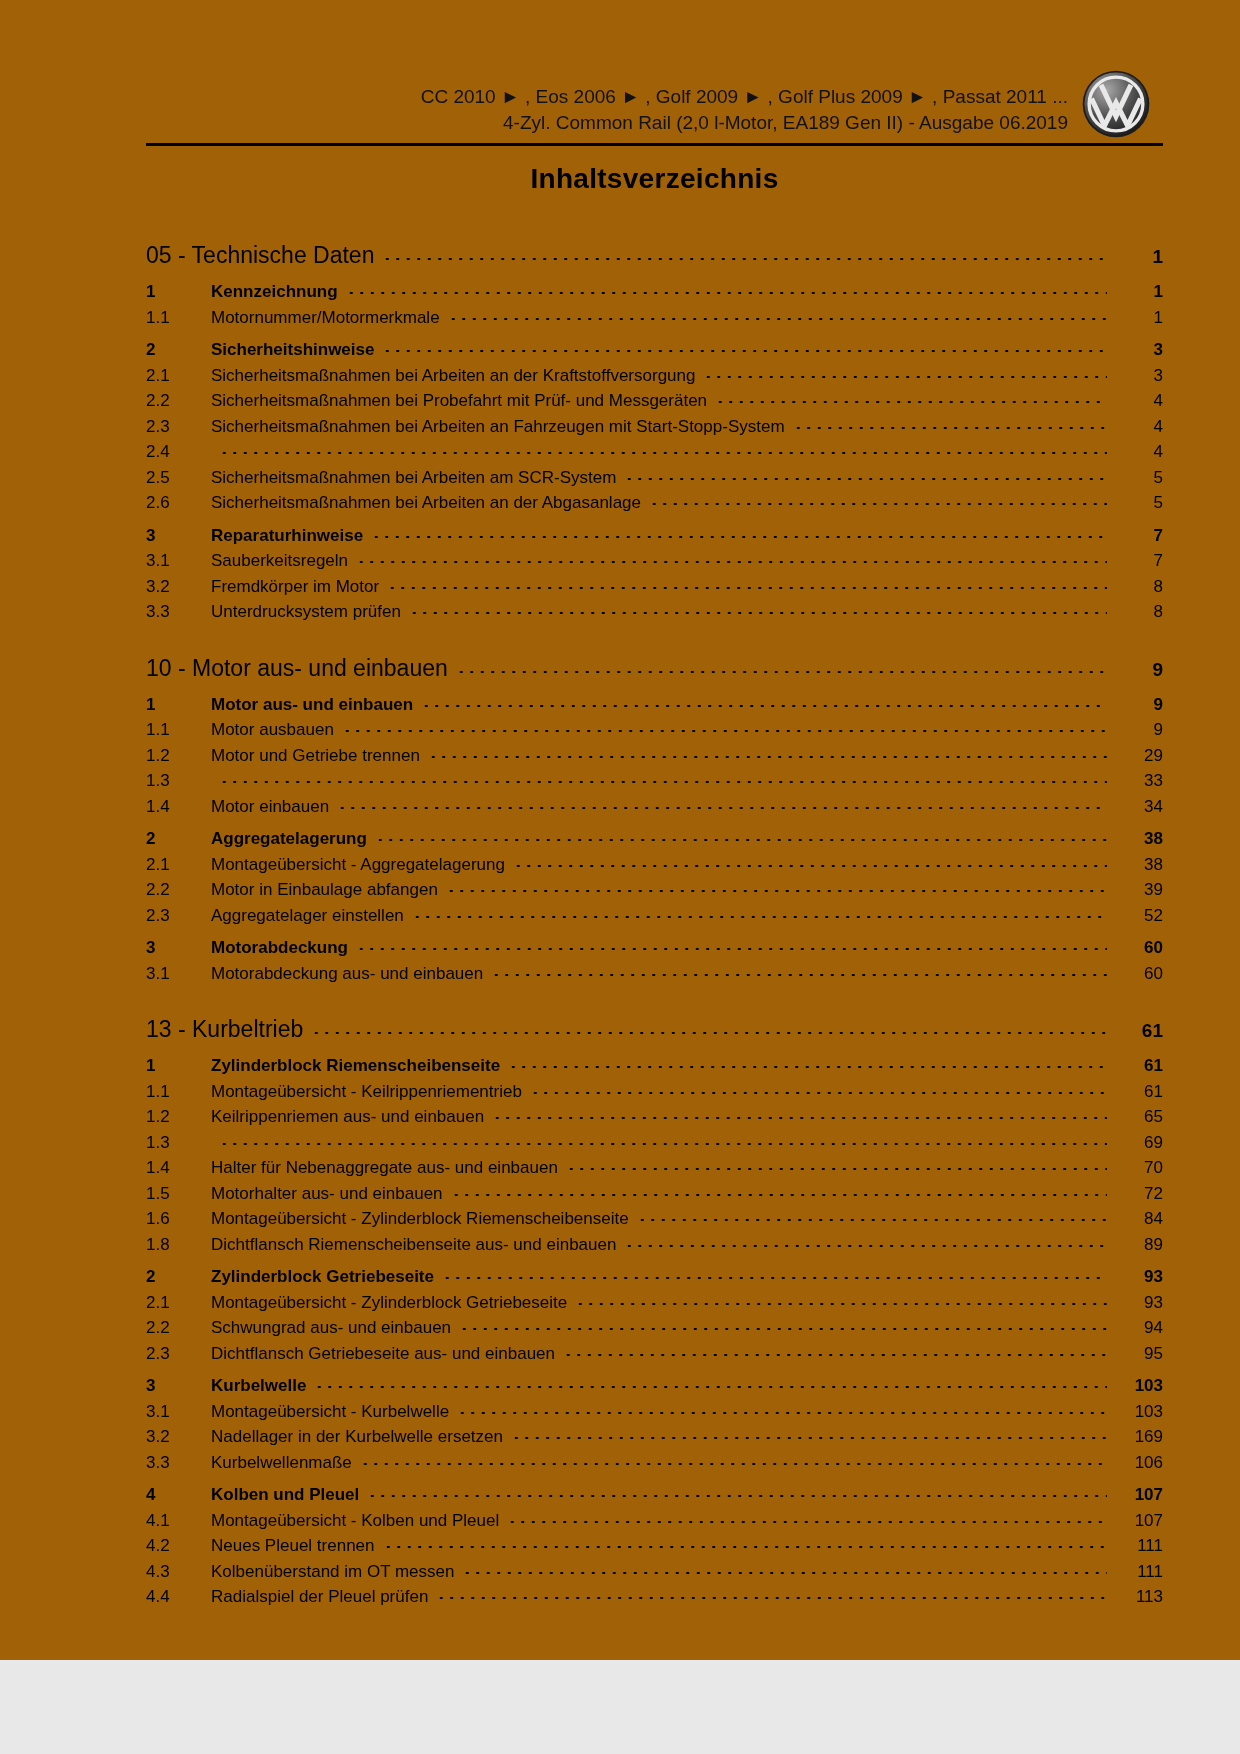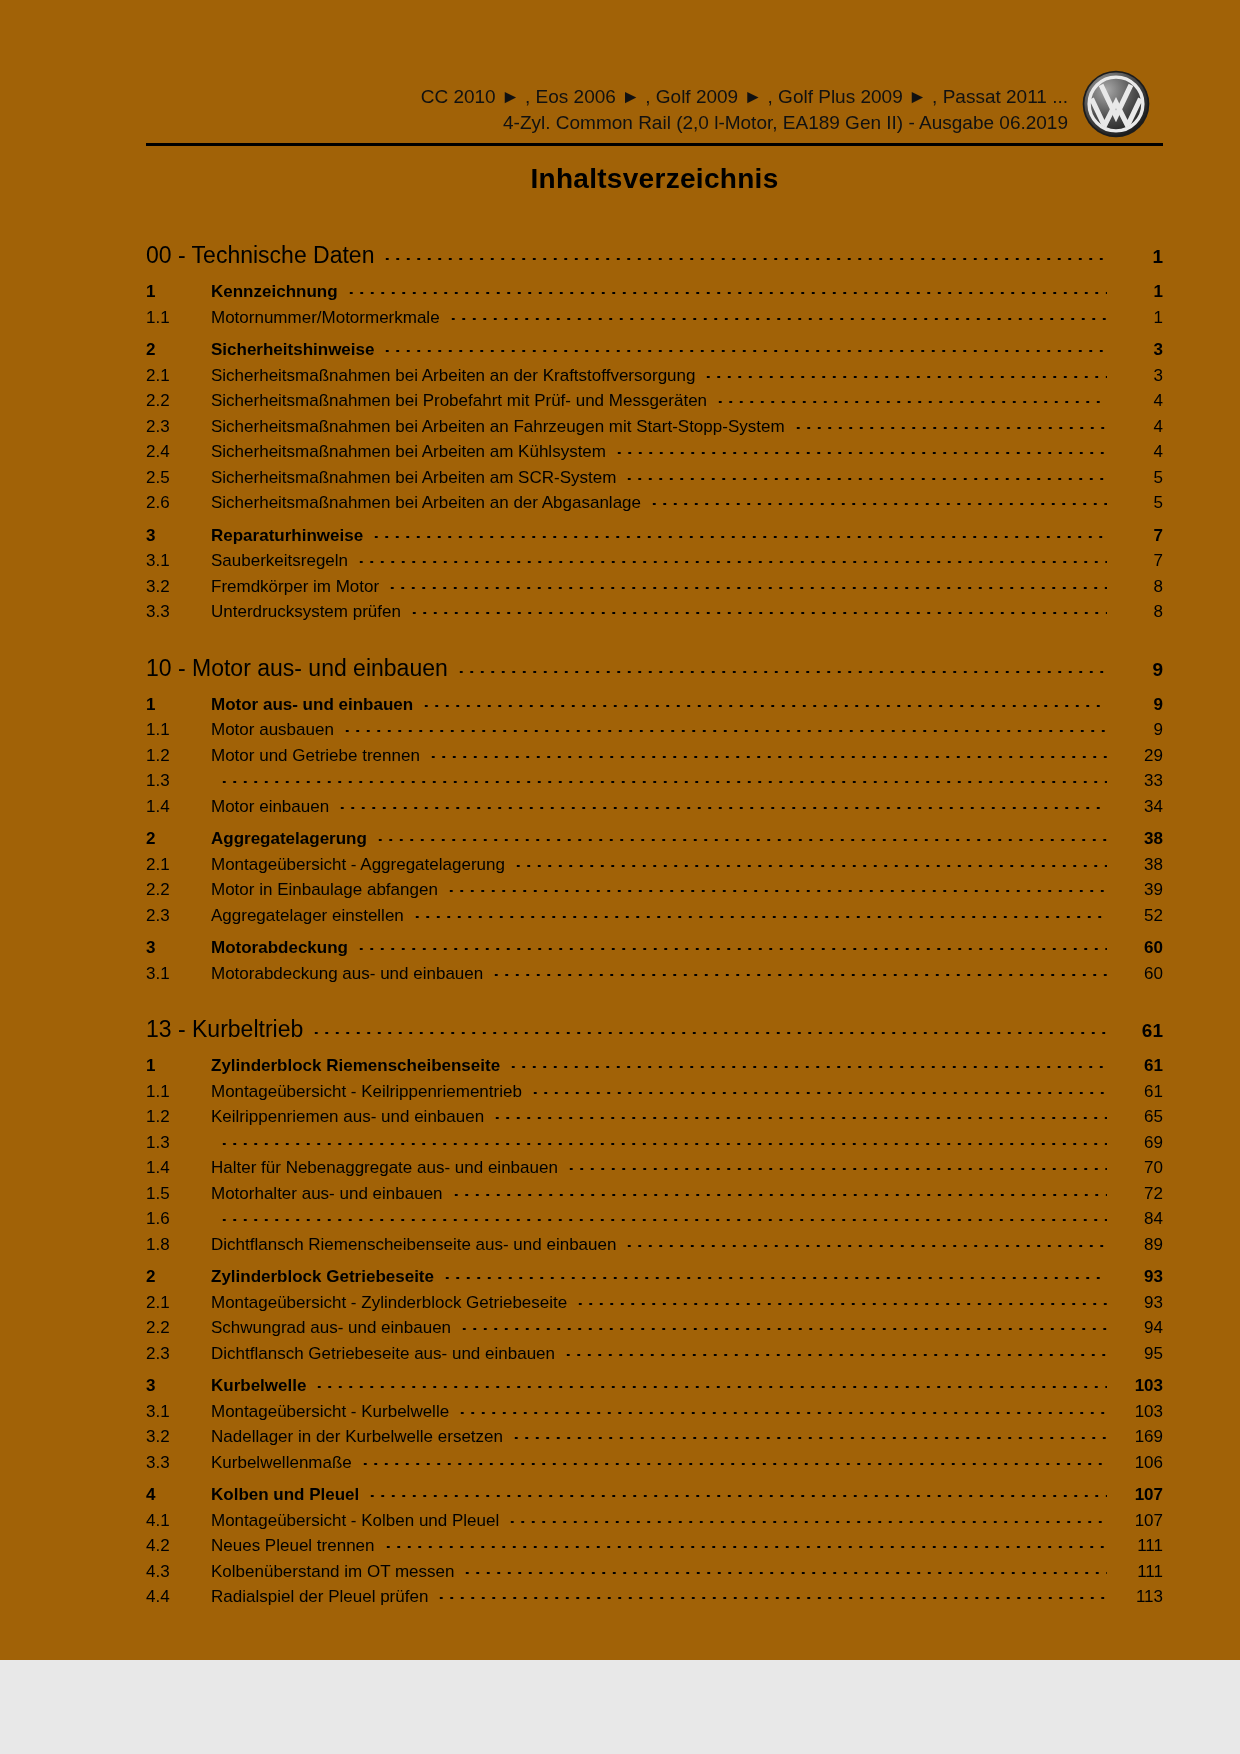--- a/index.html
+++ b/index.html
@@ -95,21 +95,21 @@
     </svg>
   </div>
 
   <div class="header-rule"></div>
 
   <h1 class="toc-title">Inhaltsverzeichnis</h1>
 
   <main class="toc">
   <section class="toc-section">
     <div class="row chapter">
-      <span class="chap-title">00 - Technische Daten</span>
+      <span class="chap-title">05 - Technische Daten</span>
       <span class="leader"></span>
       <span class="pagenum">1</span>
     </div>
     <div class="entries">
   <div class="row entry lvl1">
     <span class="enum">1</span>
     <span class="etitle">Kennzeichnung</span>
     <span class="leader"></span>
     <span class="pagenum">1</span>
   </div>
@@ -144,21 +144,20 @@
 
   <div class="row entry">
     <span class="enum">2.3</span>
     <span class="etitle">Sicherheitsmaßnahmen bei Arbeiten an Fahrzeugen mit Start-Stopp-System</span>
     <span class="leader"></span>
     <span class="pagenum">4</span>
   </div>
 
   <div class="row entry">
     <span class="enum">2.4</span>
-    <span class="etitle">Sicherheitsmaßnahmen bei Arbeiten am Kühlsystem</span>
     <span class="leader"></span>
     <span class="pagenum">4</span>
   </div>
 
   <div class="row entry">
     <span class="enum">2.5</span>
     <span class="etitle">Sicherheitsmaßnahmen bei Arbeiten am SCR-System</span>
     <span class="leader"></span>
     <span class="pagenum">5</span>
   </div>
@@ -328,20 +327,21 @@
 
   <div class="row entry">
     <span class="enum">1.5</span>
     <span class="etitle">Motorhalter aus- und einbauen</span>
     <span class="leader"></span>
     <span class="pagenum">72</span>
   </div>
 
   <div class="row entry">
     <span class="enum">1.6</span>
+    <span class="etitle">Montageübersicht - Zylinderblock Riemenscheibenseite</span>
     <span class="leader"></span>
     <span class="pagenum">84</span>
   </div>
 
 
   <div class="row entry">
     <span class="enum">1.8</span>
     <span class="etitle">Dichtflansch Riemenscheibenseite aus- und einbauen</span>
     <span class="leader"></span>
     <span class="pagenum">89</span>

